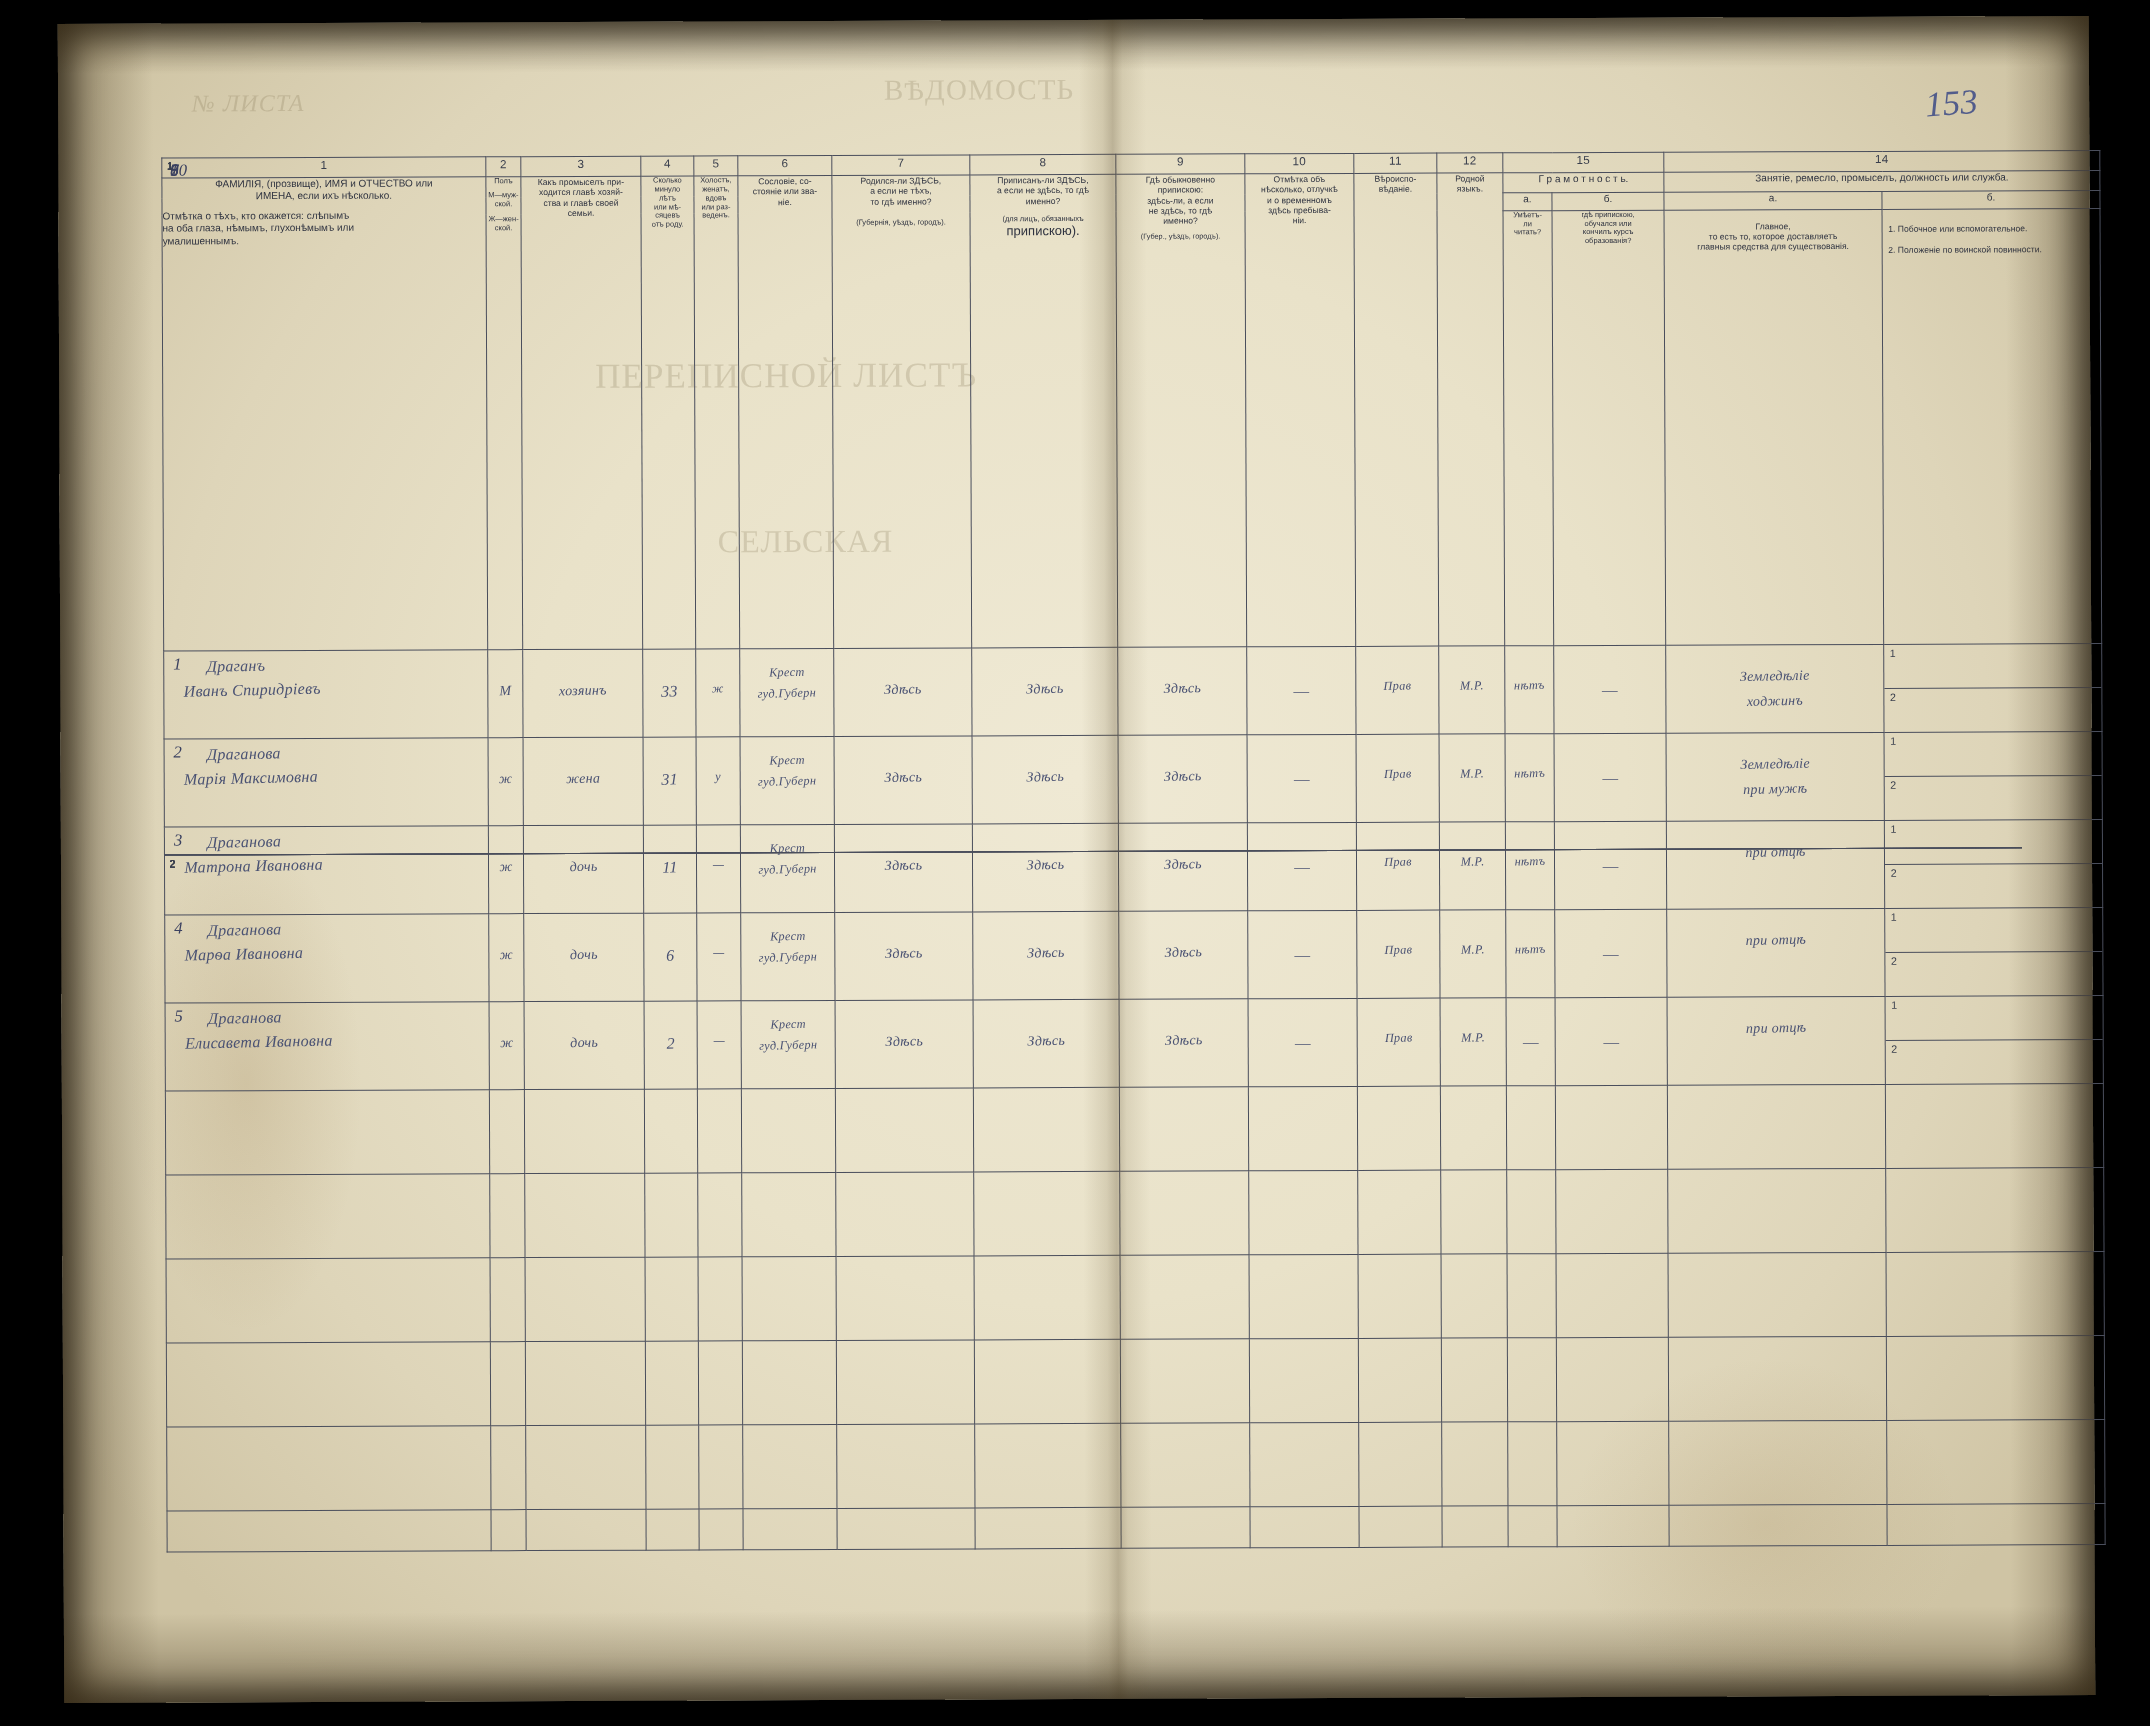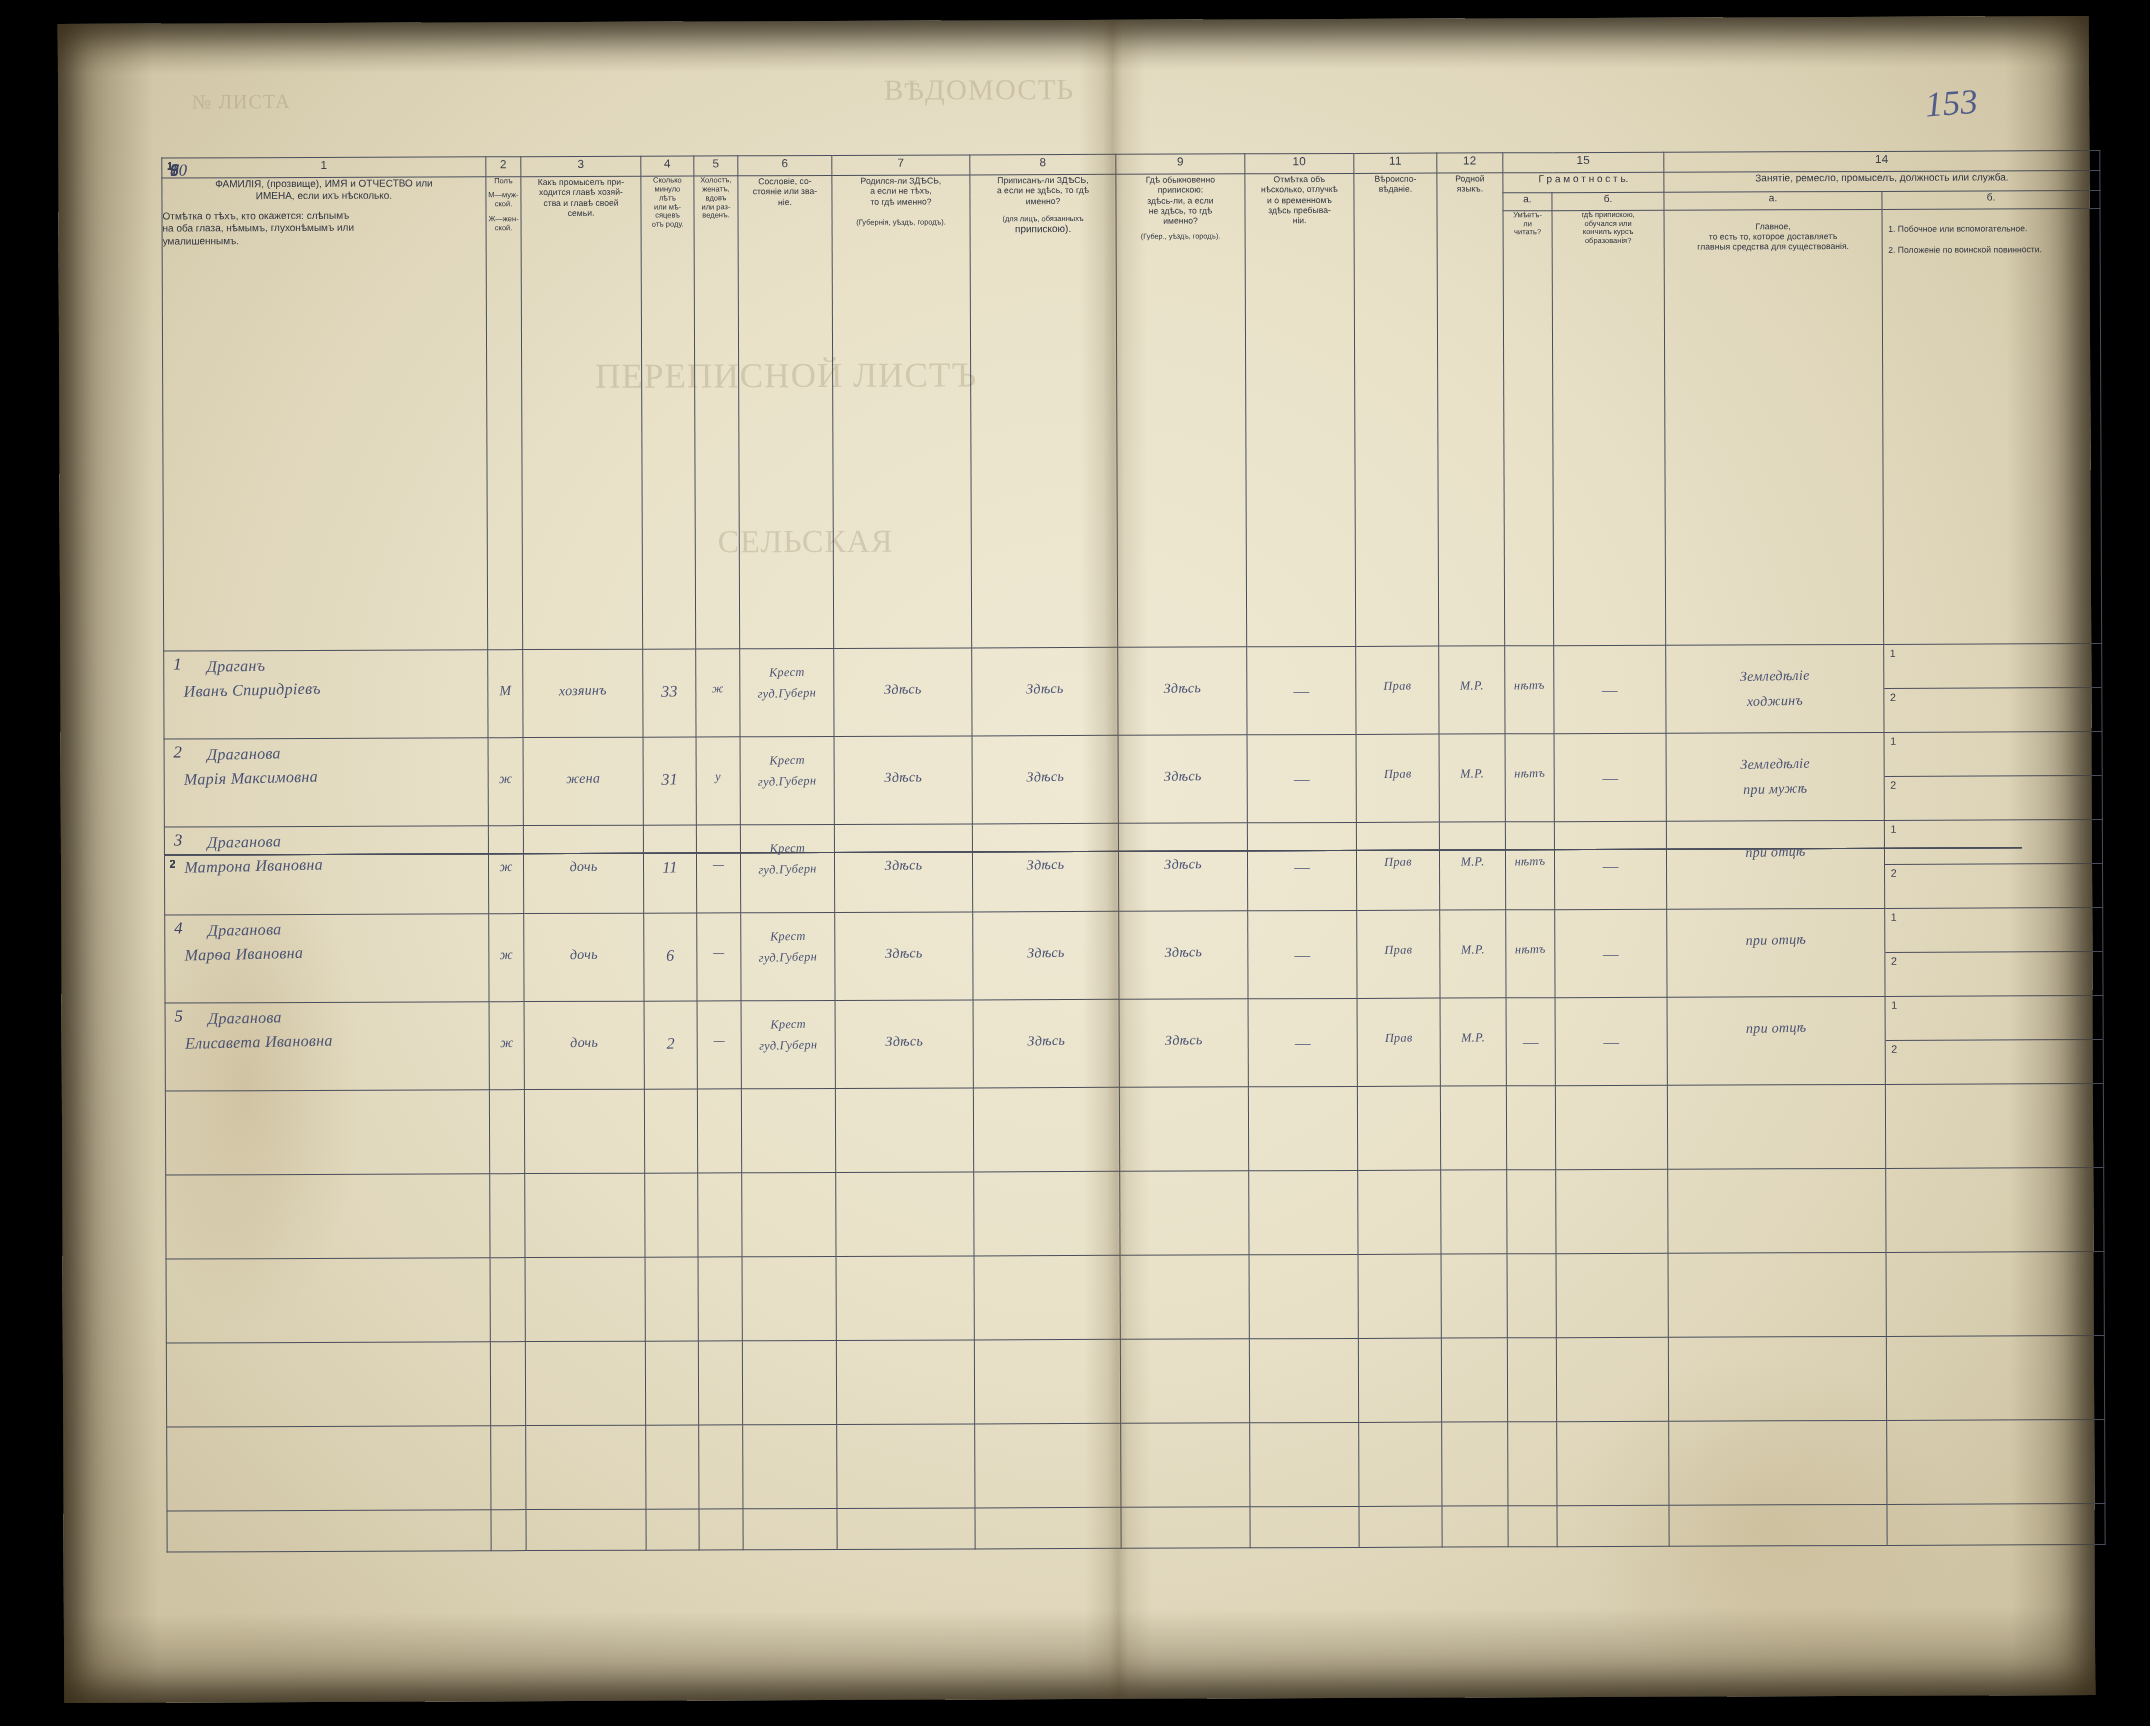--- a/index.html
+++ b/index.html
@@ -192,21 +192,21 @@
   
   tr.emptyrow { height: 84px; }
   tr.lastrow  { height: 41px; }
 </style>
 </head>
 <body>
 
 <div id="scan">
   <div class="book">
 
-    <div class="bleed" style="left:134px; top:67px; font-size:20px;">№ ЛИСТА</div>
+    <div class="bleed" style="left:134px; top:67px; font-size:24px;font-style:italic;">№ ЛИСТА</div>
     <div class="bleed" style="left:826px; top:53px; font-size:29px;">ВѢДОМОСТЬ</div>
     <div class="bleed" style="left:536px; top:335px; font-size:35px;">ПЕРЕПИСНОЙ ЛИСТЪ</div>
     <div class="bleed" style="left:658px; top:502px; font-size:32px;">СЕЛЬСКАЯ</div>
 
     <div class="stain" style="left:67px; top:809px; width:234px; height:502px; background:radial-gradient(ellipse at center, rgba(150,120,70,0.20), rgba(150,120,70,0) 70%);"></div>
     <div class="stain" style="left:1506px; top:1339px; width:391px; height:335px; background:radial-gradient(ellipse at center, rgba(150,120,70,0.16), rgba(150,120,70,0) 70%);"></div>
 
     <div class="folio">153</div>
 
     <div class="table-wrap">
@@ -298,21 +298,21 @@
             <div>то гдѣ именно?</div>
             <div style="height:11px"></div>
             <div class="tiny" style="font-size:7.5px">(Губернія, уѣздъ, городъ).</div>
           </td>
           <td rowspan="3" class="hdr small">
             <div>Приписанъ-ли ЗДѢСЬ,</div>
             <div>а если не здѣсь, то гдѣ</div>
             <div>именно?</div>
             <div style="height:7.8px"></div>
             <div class="tiny" style="font-size:7.5px">(для лицъ, обязанныхъ</div>
-            <div class="tiny" style="font-size:10px">припискою).</div>
+            <div class="tiny" style="font-size:13px">припискою).</div>
           </td>
           <td rowspan="3" class="hdr small">
             <div>Гдѣ обыкновенно</div>
             <div>припискою:</div>
             <div>здѣсь-ли, а если</div>
             <div>не здѣсь, то гдѣ</div>
             <div>именно?</div>
             <div style="height:6.7px"></div>
             <div class="tiny" style="font-size:7.3px">(Губер., уѣздъ, городъ).</div>
           </td>

